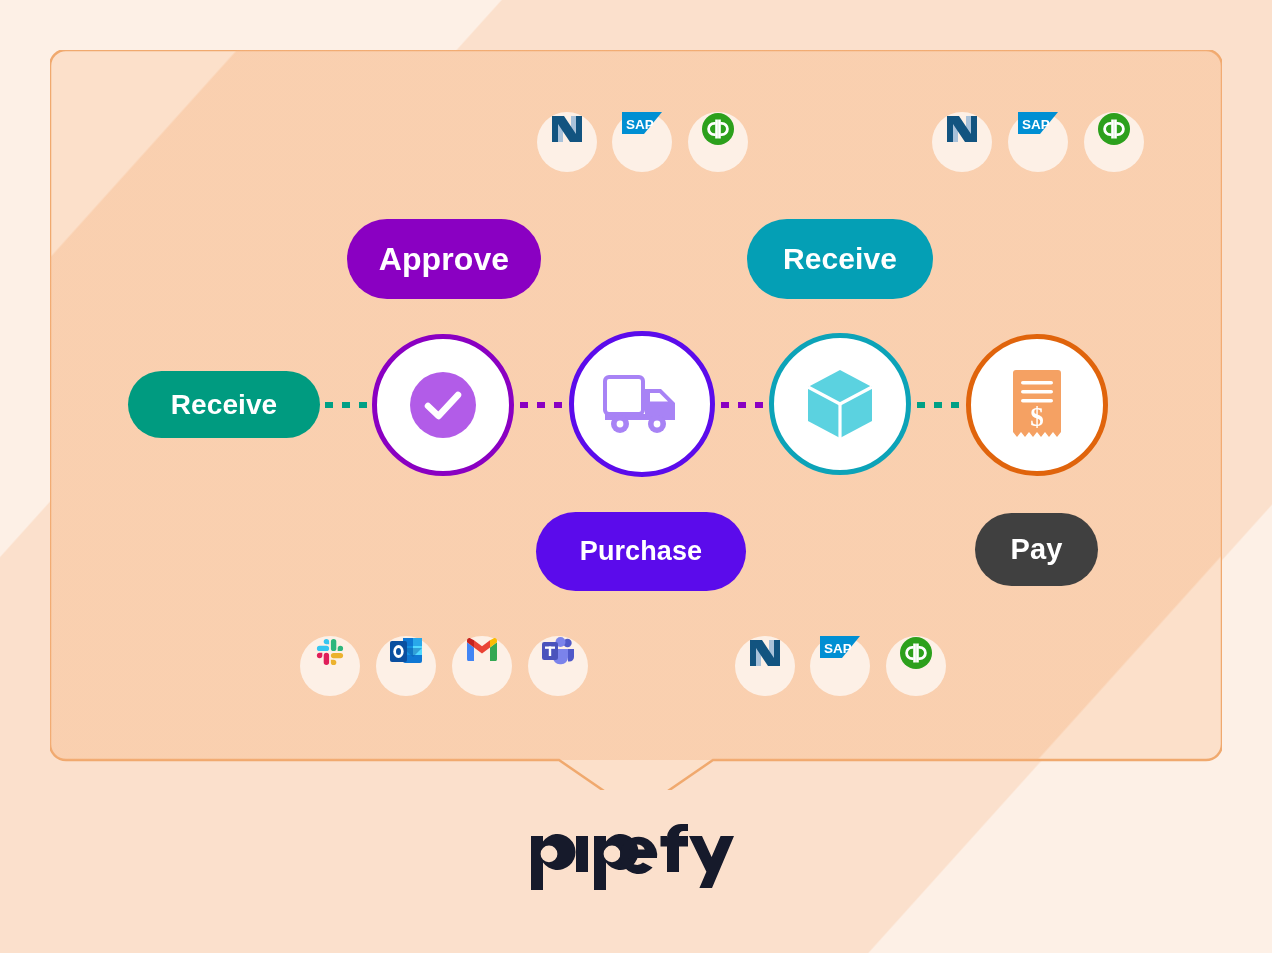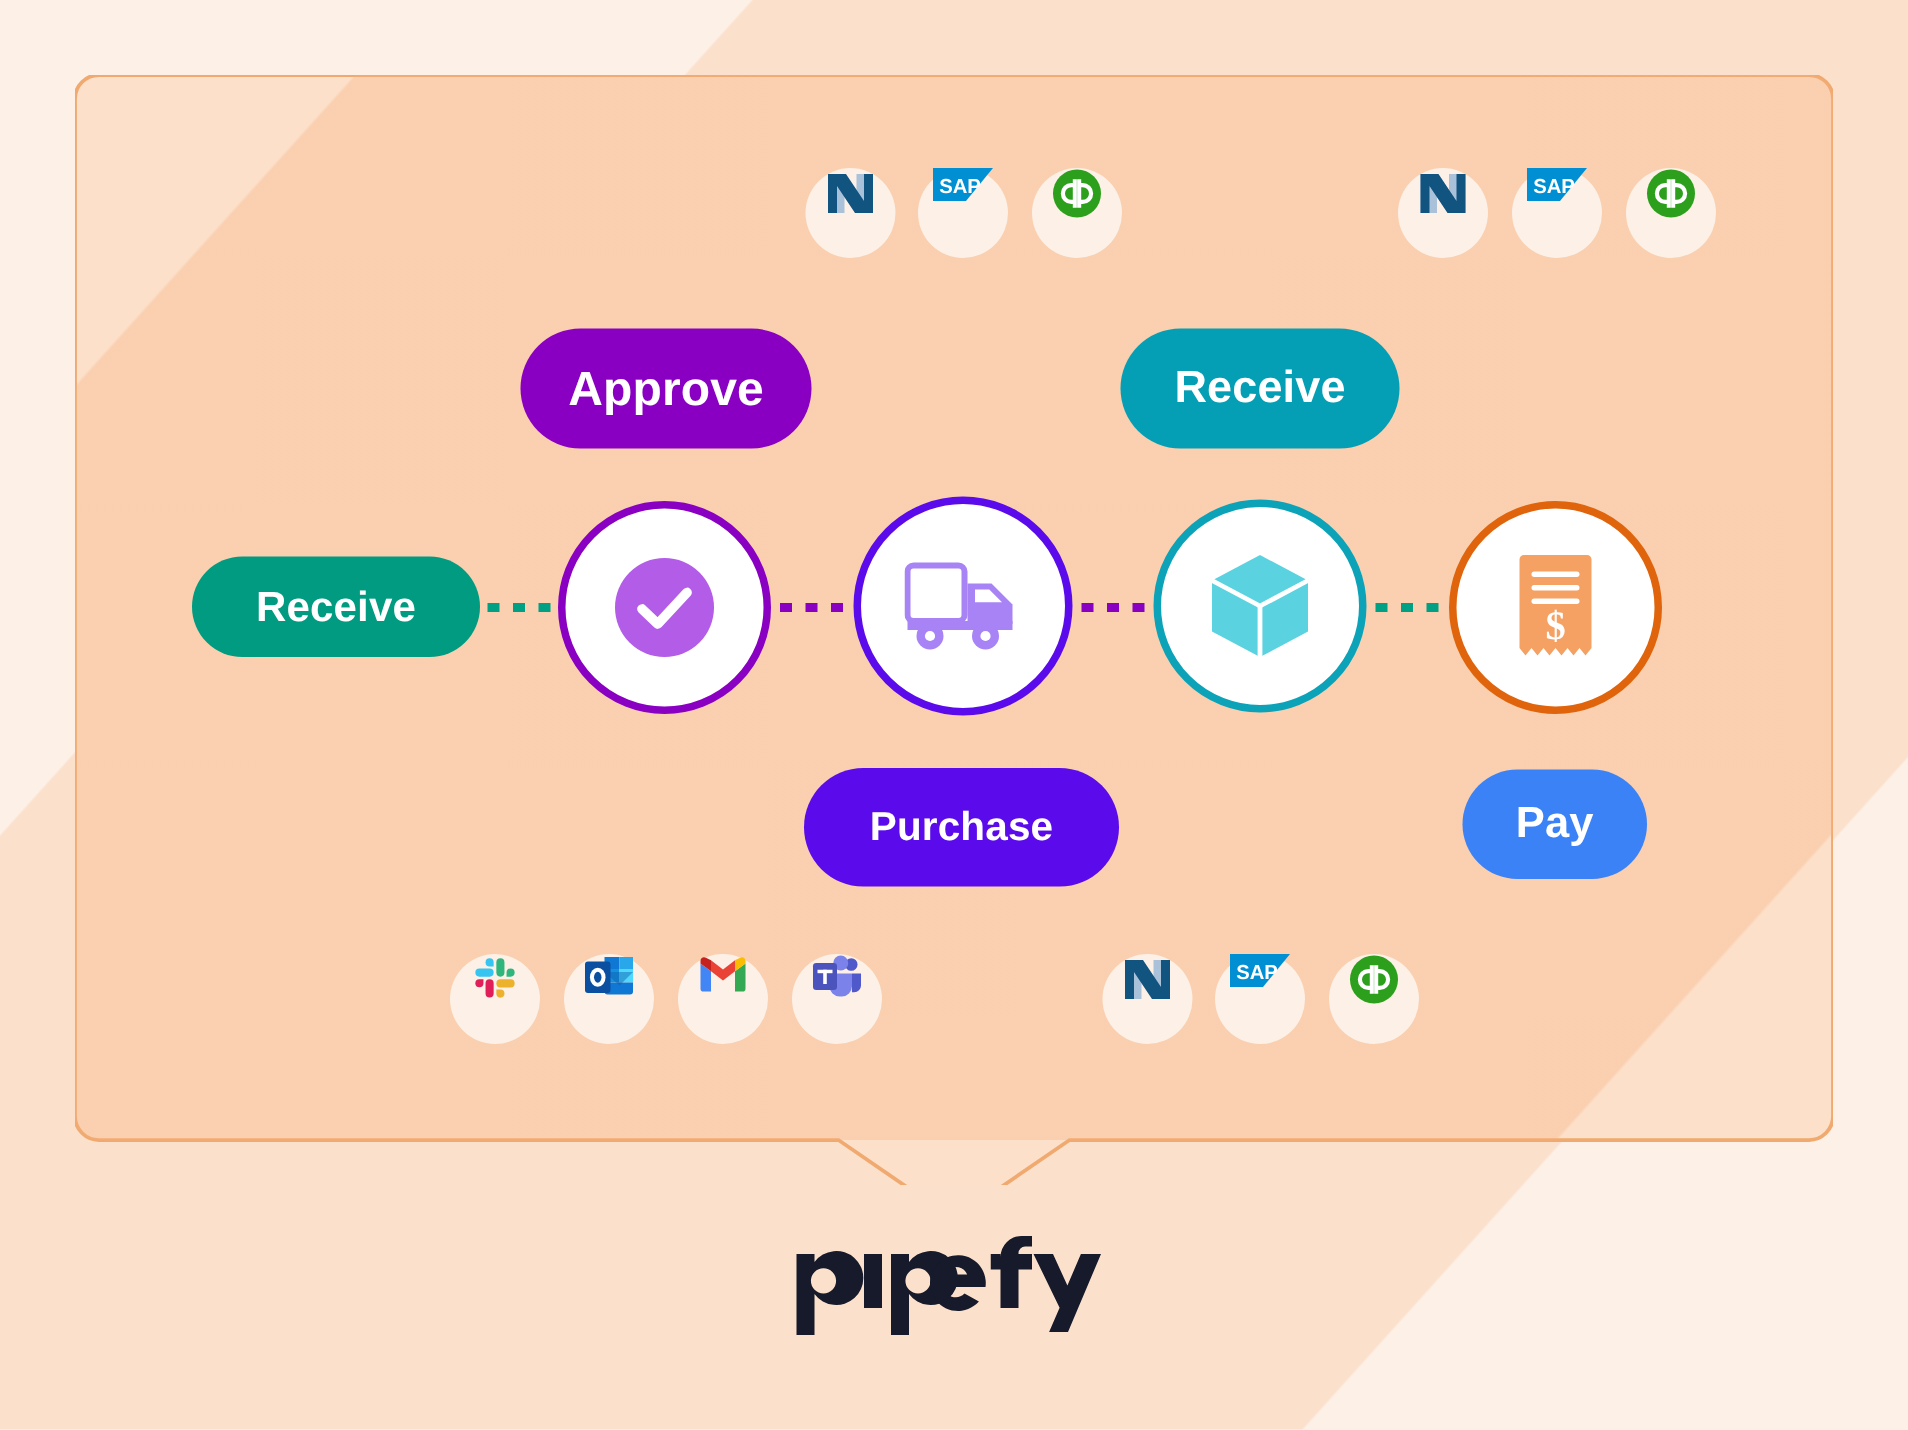--- a/index.html
+++ b/index.html
@@ -120,21 +120,21 @@
     font-weight: 700;
     letter-spacing: 0.1px;
     white-space: nowrap;
     border-radius: 999px;
     user-select: none;
   }
   .pill.p-request  { left: 128px; top: 371px; width: 192px; height: 67px; background: #009B80; font-size: 28px; }
   .pill.p-approve  { left: 347px; top: 219px; width: 194px; height: 80px; background: #8A00C2; font-size: 32px; }
   .pill.p-purchase { left: 536px; top: 512px; width: 210px; height: 79px; background: #5B0BEB; font-size: 27px; }
   .pill.p-receive  { left: 747px; top: 219px; width: 186px; height: 80px; background: #049FB5; font-size: 30px; }
-  .pill.p-pay      { left: 975px; top: 513px; width: 123px; height: 73px; background: #3b82f6; font-size: 29px; }
+  .pill.p-pay      { left: 975px; top: 513px; width: 123px; height: 73px; background: #404040; font-size: 29px; }
 
   
   .chip {
     position: absolute;
     width: 60px;
     height: 60px;
     border-radius: 50%;
     background: #FDF0E6;
     display: flex;
     justify-content: center;

